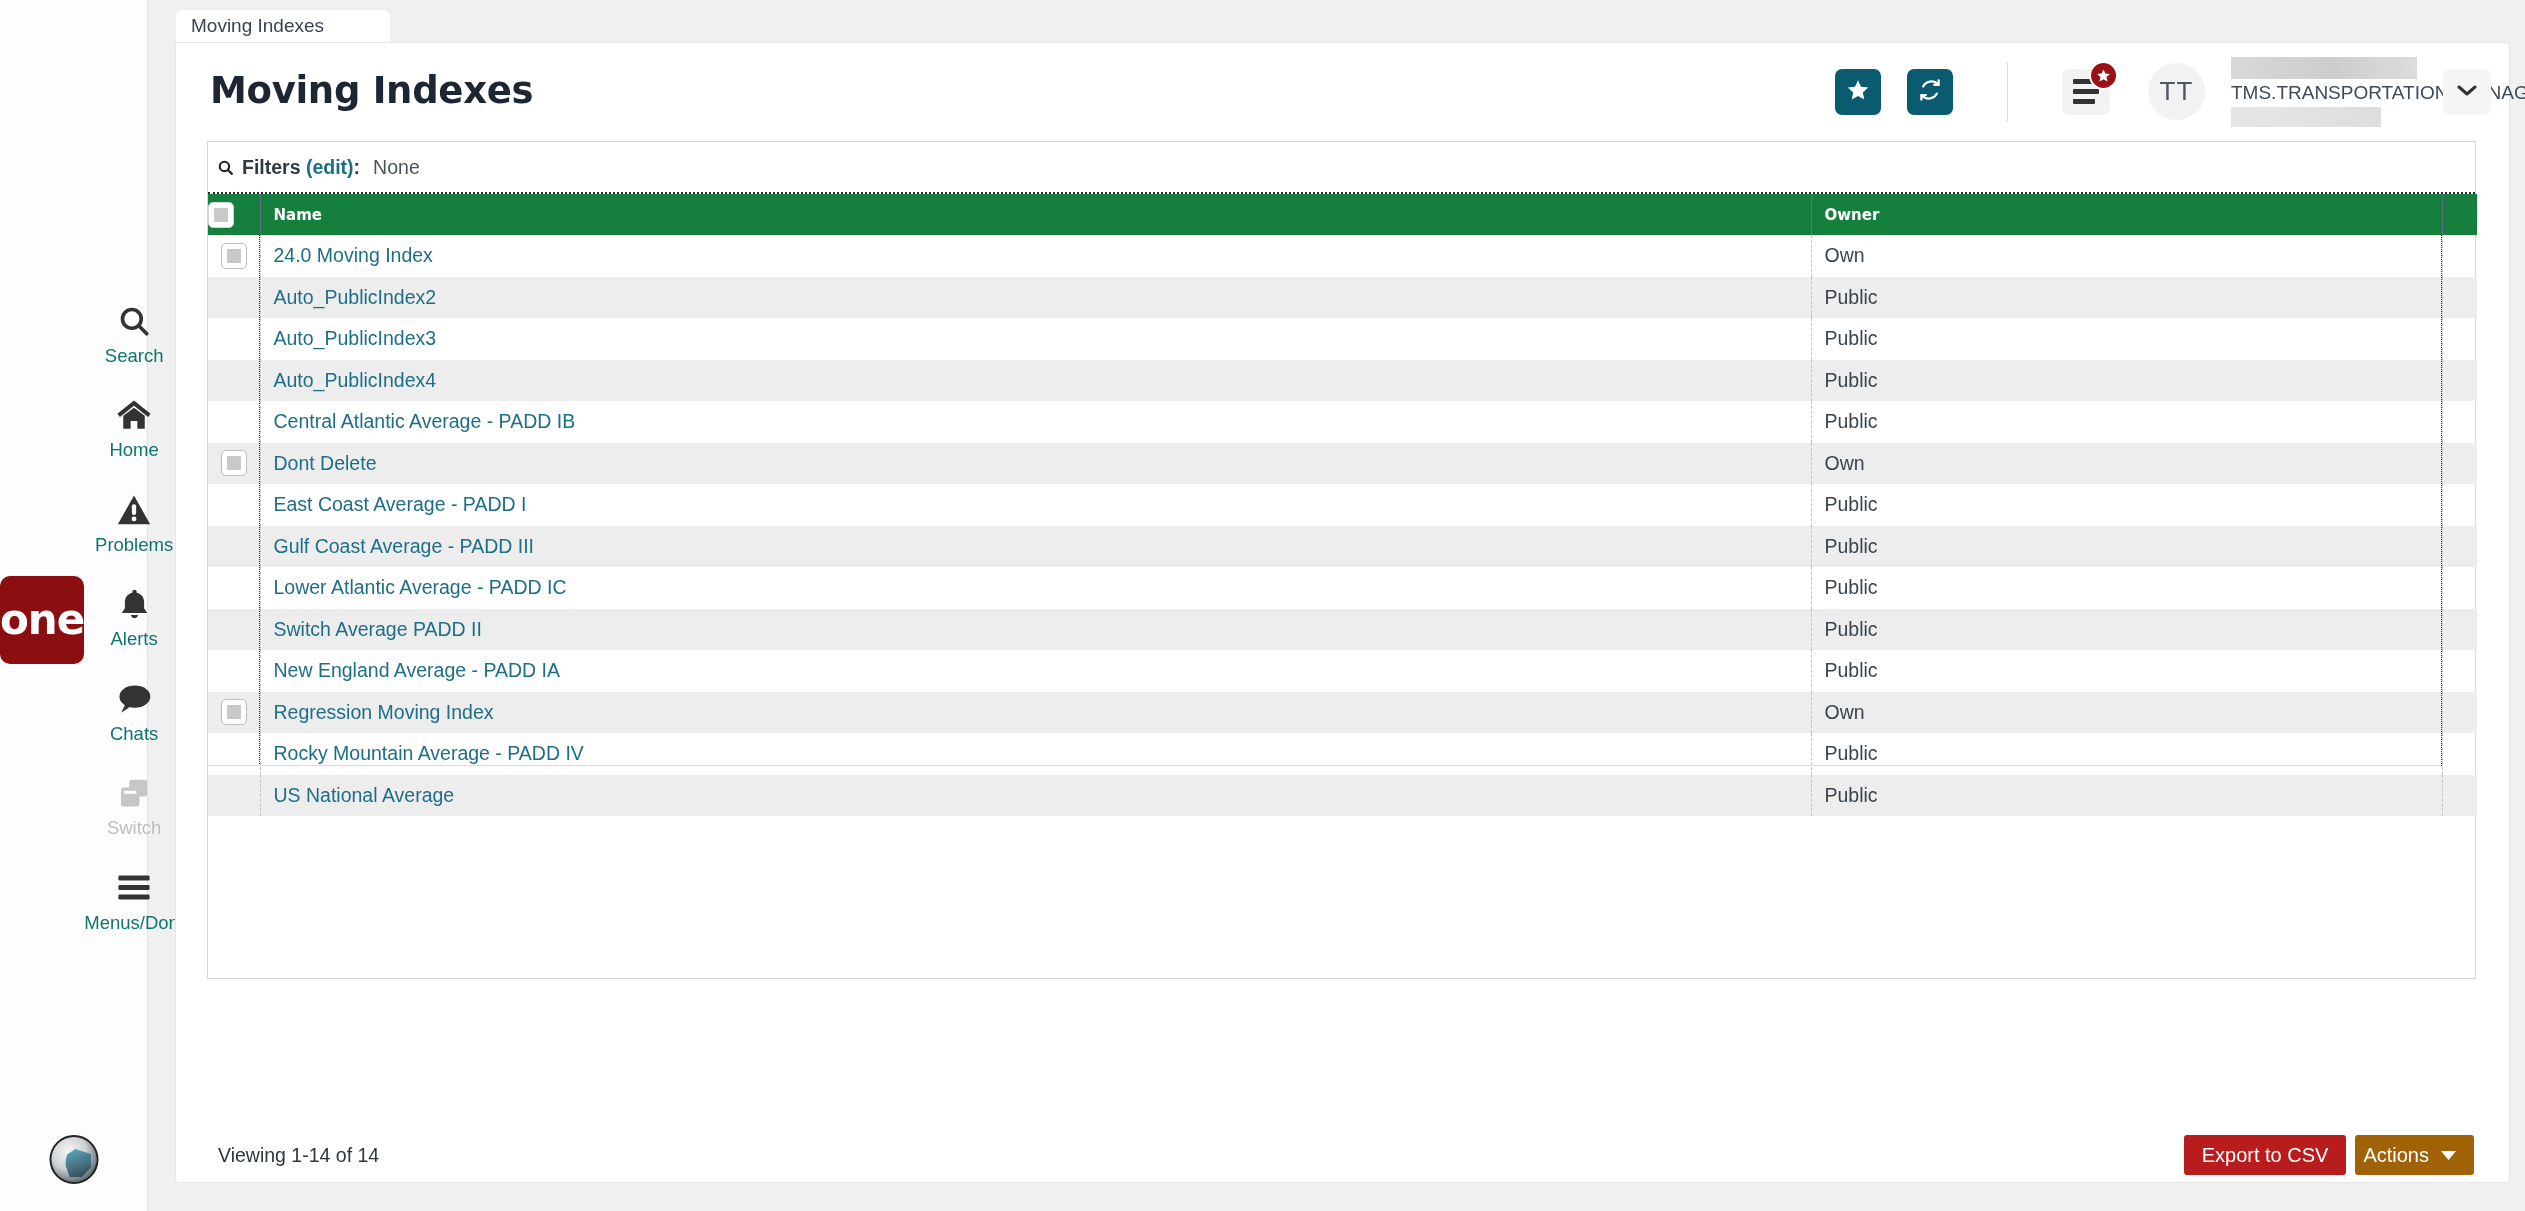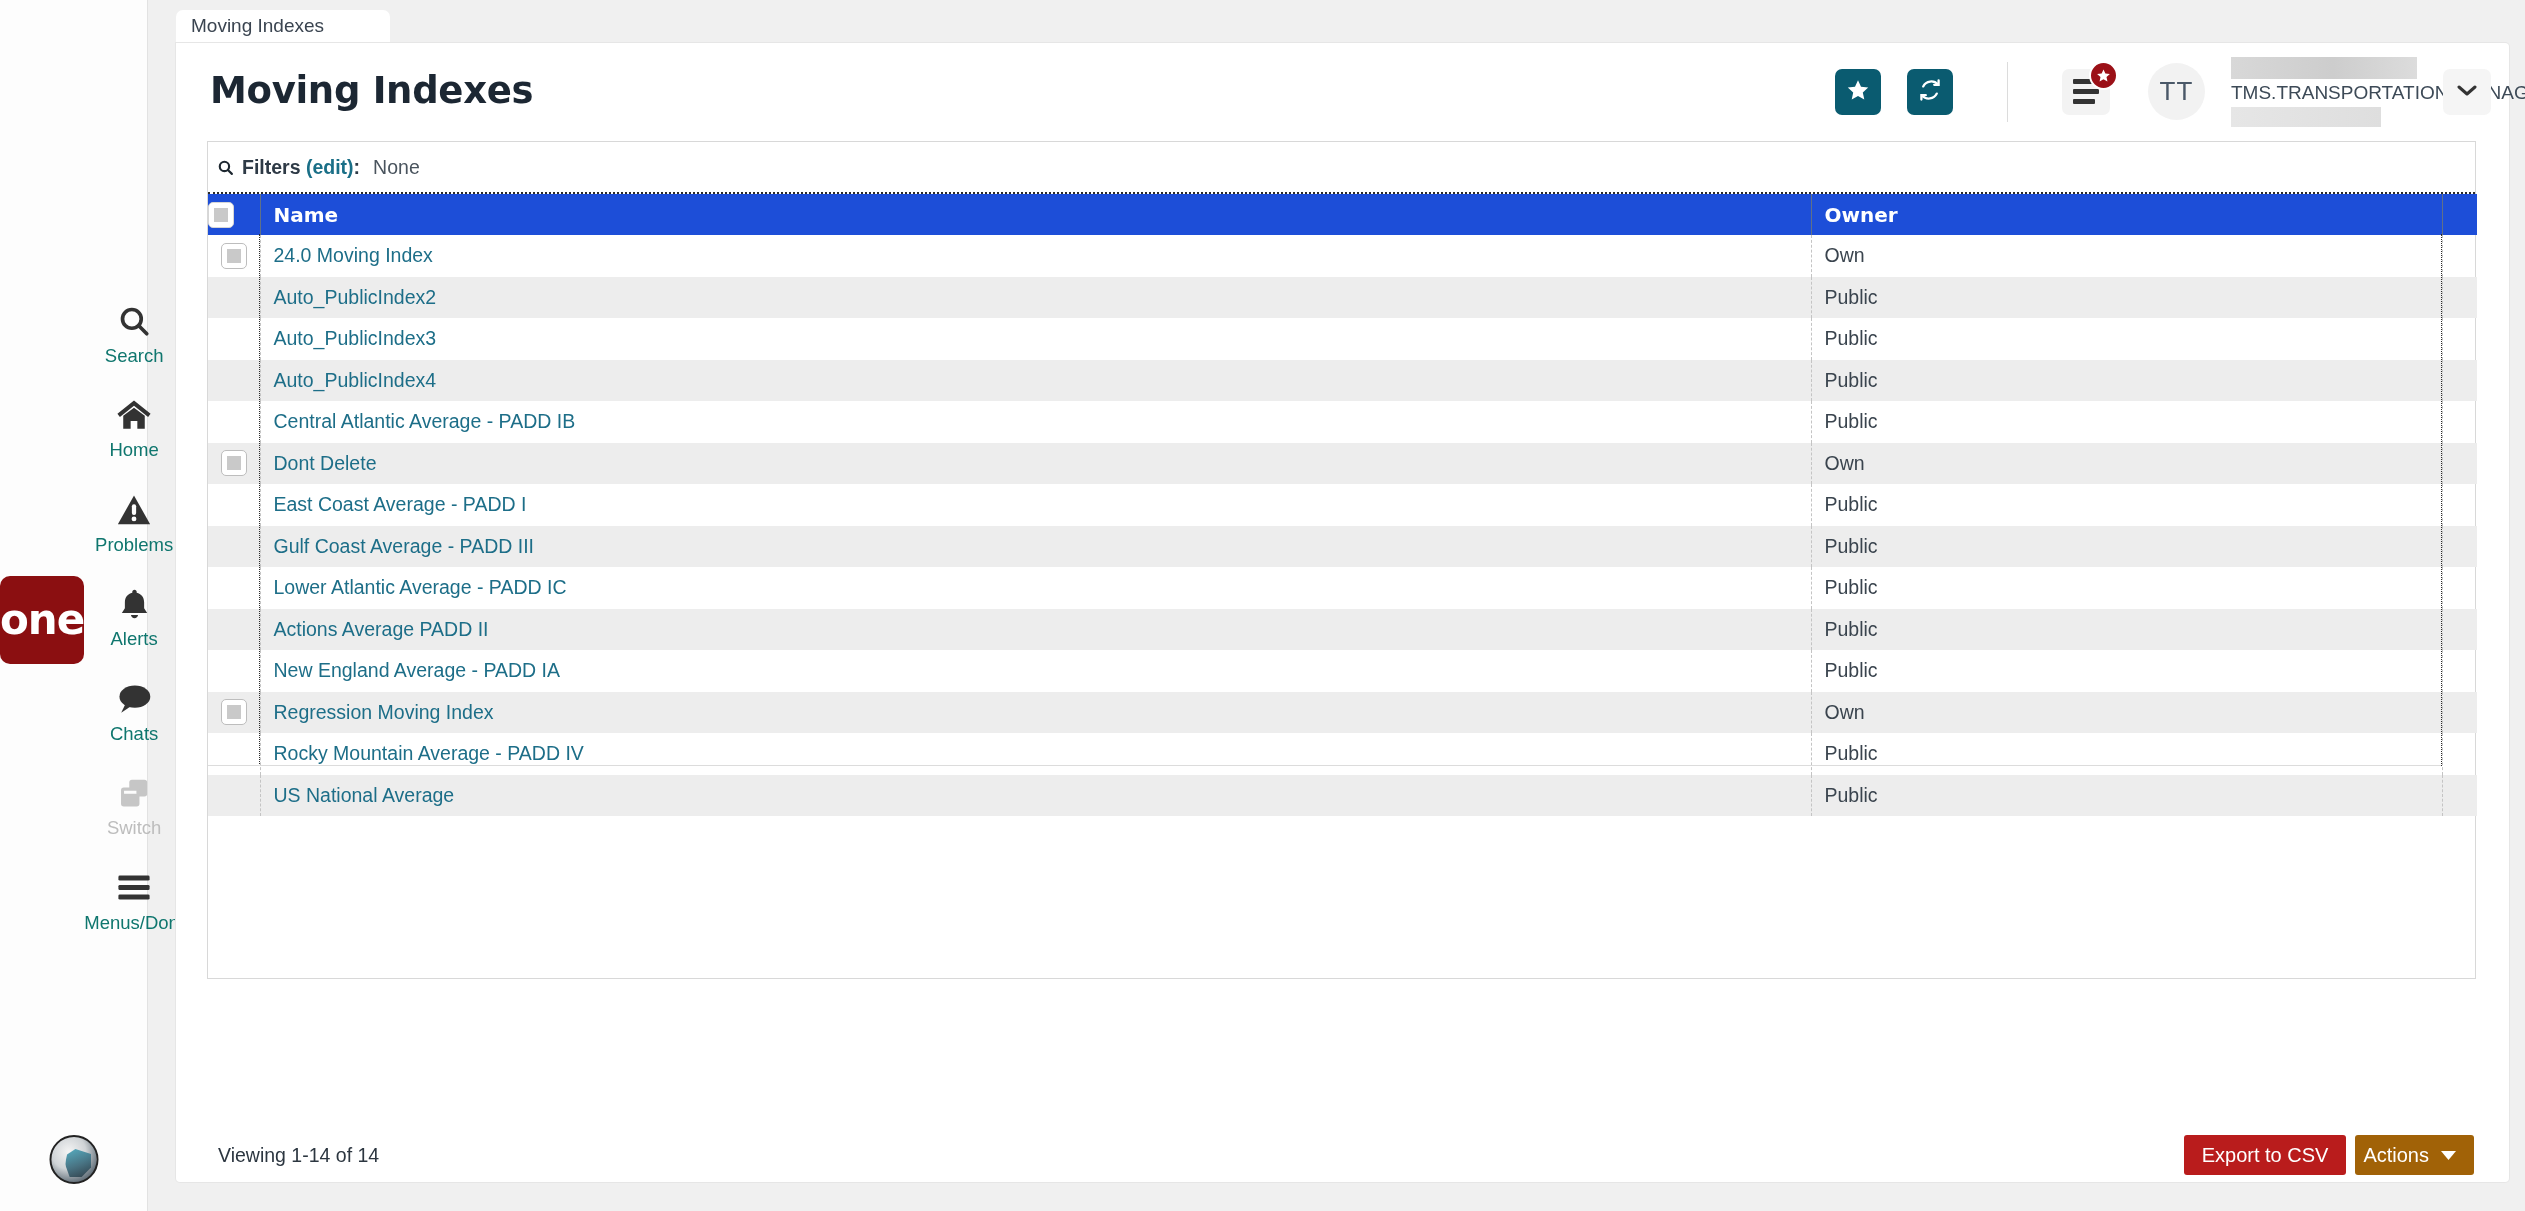--- a/index.html
+++ b/index.html
@@ -155,22 +155,22 @@
     font-size: 19.5px; color: #2e3a46;
   }
   .filters .fi { margin-right: 8px; color:#1d2730; display:flex; align-items:center; }
   .filters b { font-weight: 700; }
   .filters .edit { color: #1a6f87; font-weight: 700; cursor: pointer; }
   .filters .val { margin-left: 13px; color: #4a545e; }
 
   
   .tbl { width: 100%; border-collapse: collapse; table-layout: fixed; }
   .tbl thead th {
-    background: #1d4ed8; color: #fff; text-align: left;
-    font-size: 20px; font-weight: 700; height: 41px;
+    background: #15803d; color: #fff; text-align: left;
+    font-size: 15px; font-weight: 700; height: 41px;
     padding: 0 0 0 13px; border-right: 1px solid #5f7088;
     font-family: "DejaVu Sans", sans-serif;
   }
   .tbl thead th.cb { width: 52px; padding-left: 0; }
   .tbl thead th.nm { width: 1551px; }
   .tbl thead th.ow { width: 631px; }
   .tbl thead th.pad { width: 35px; border-right: none; }
   .tbl tbody tr { height: 41.5px; }
   .tbl tbody tr:nth-child(even) { background: #ededed; }
   .tbl tbody td {
@@ -457,21 +457,21 @@
                 <td class="pad"></td>
               </tr>
               <tr>
                 <td class="cb"></td>
                 <td><a>Lower Atlantic Average - PADD IC</a></td>
                 <td>Public</td>
                 <td class="pad"></td>
               </tr>
               <tr>
                 <td class="cb"></td>
-                <td><a>Actions Average PADD II</a></td>
+                <td><a>Switch Average PADD II</a></td>
                 <td>Public</td>
                 <td class="pad"></td>
               </tr>
               <tr>
                 <td class="cb"></td>
                 <td><a>New England Average - PADD IA</a></td>
                 <td>Public</td>
                 <td class="pad"></td>
               </tr>
               <tr>

